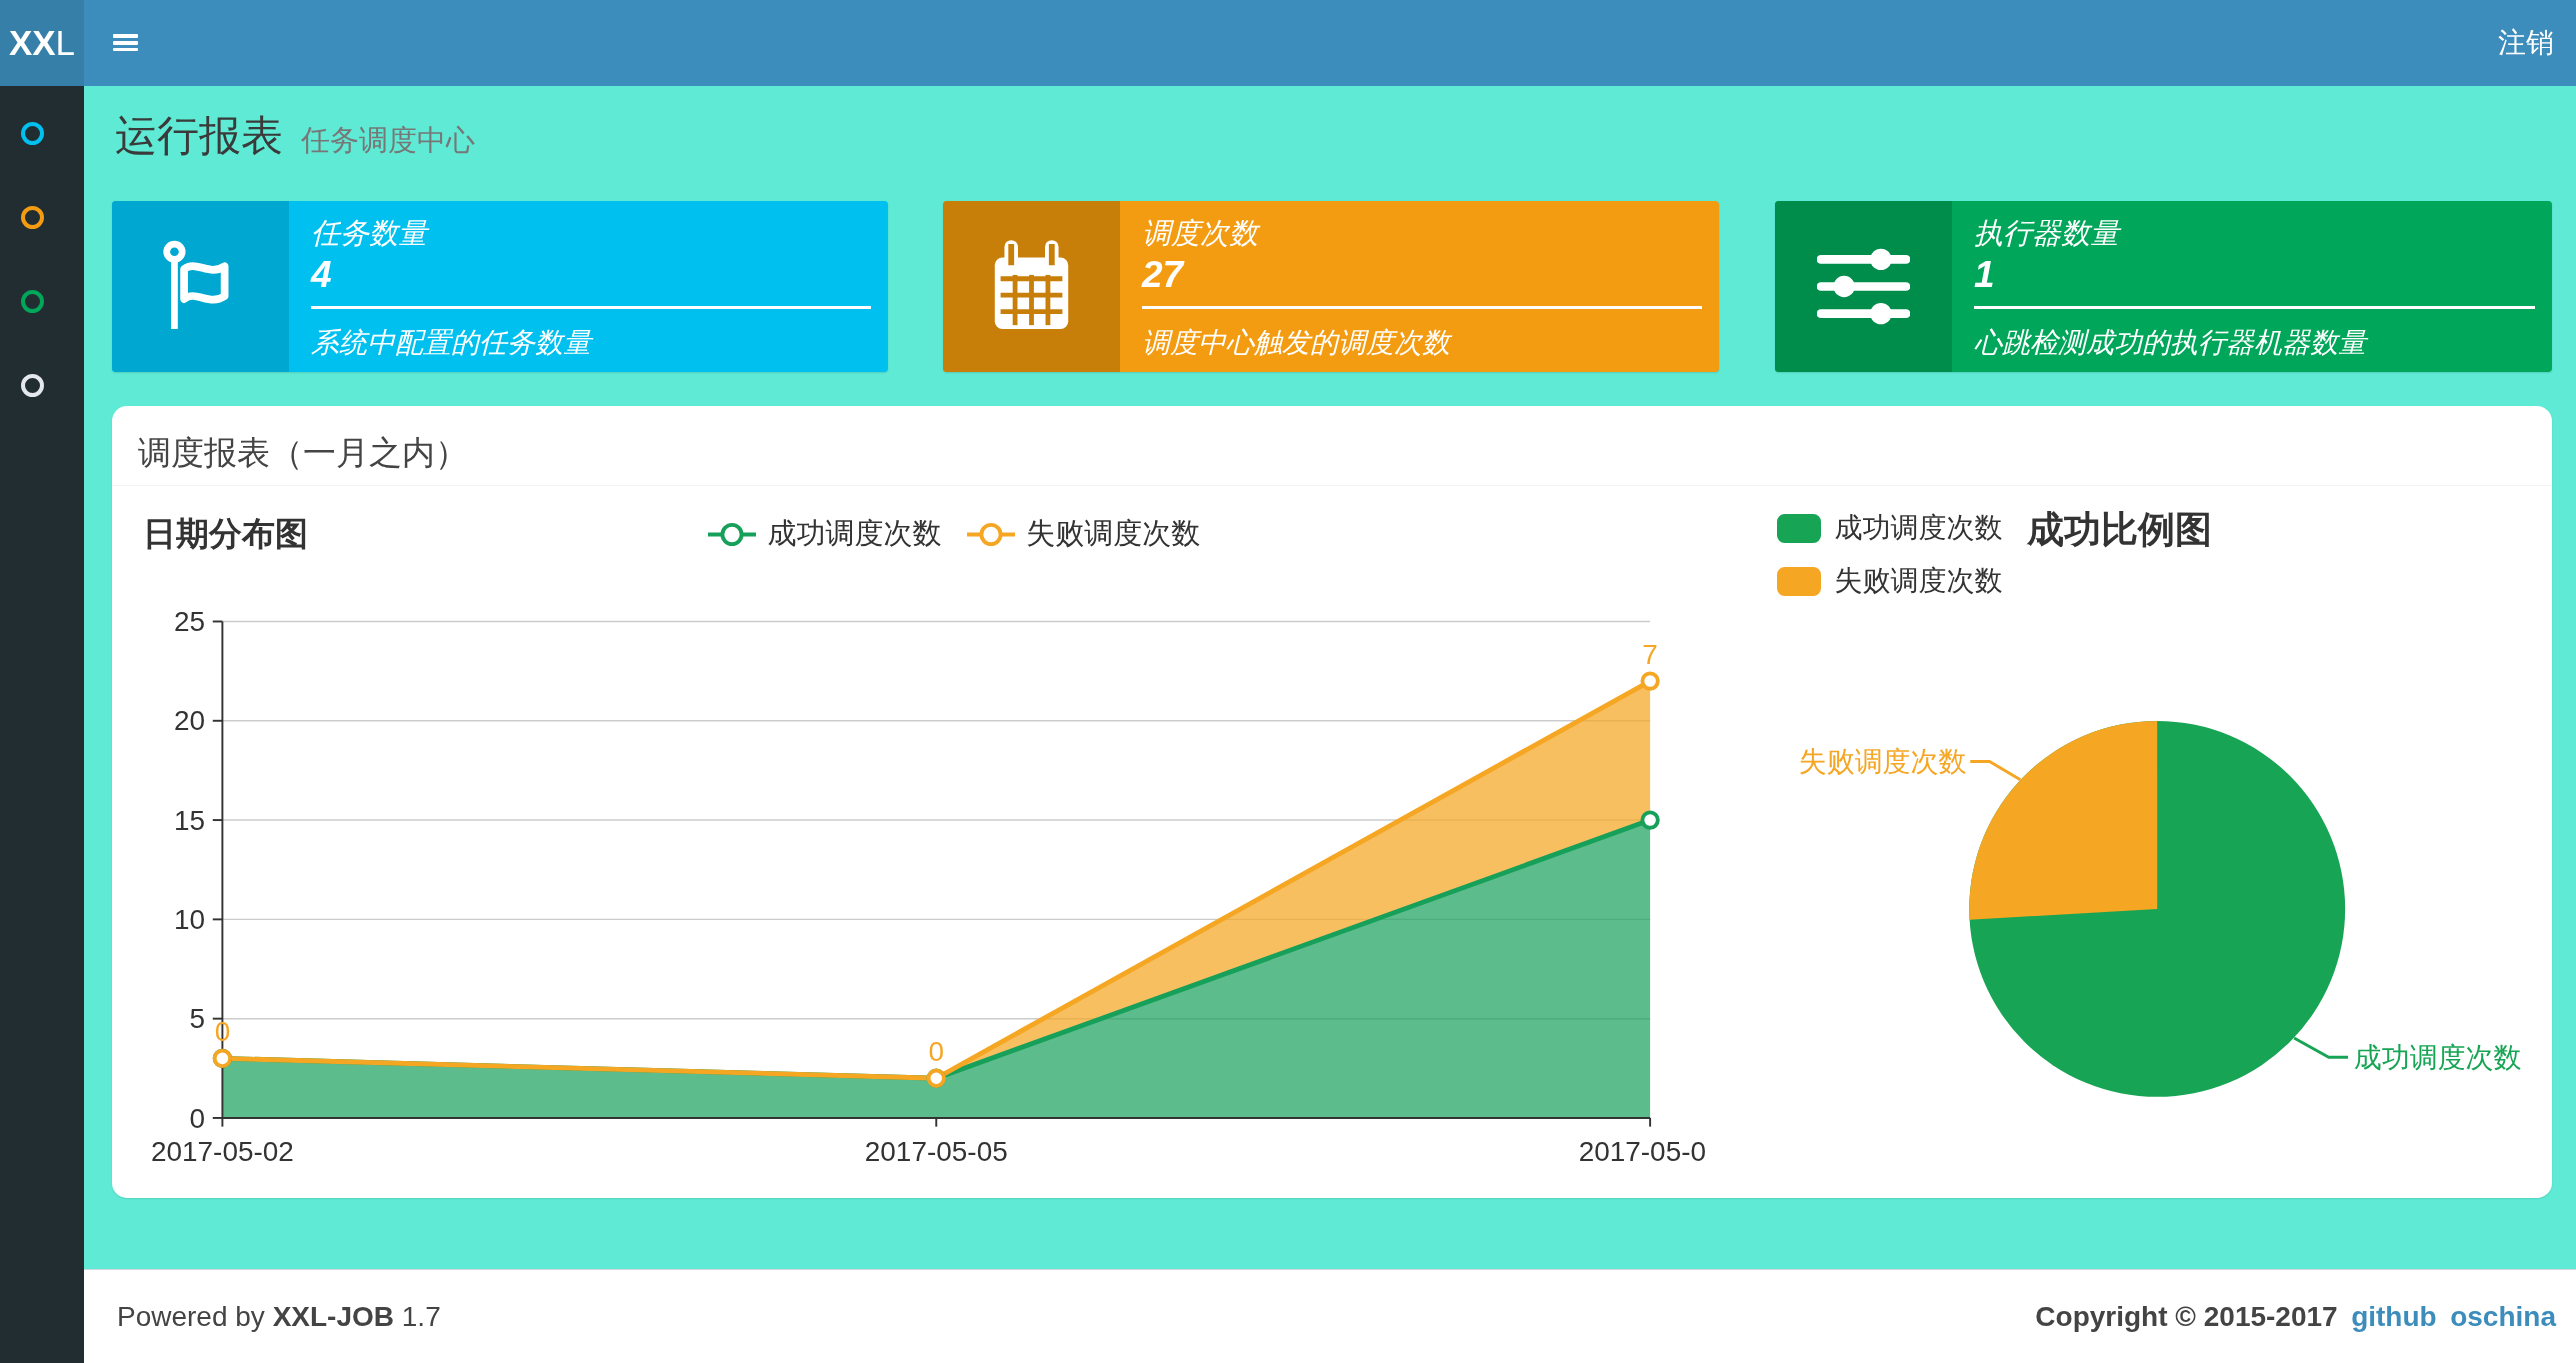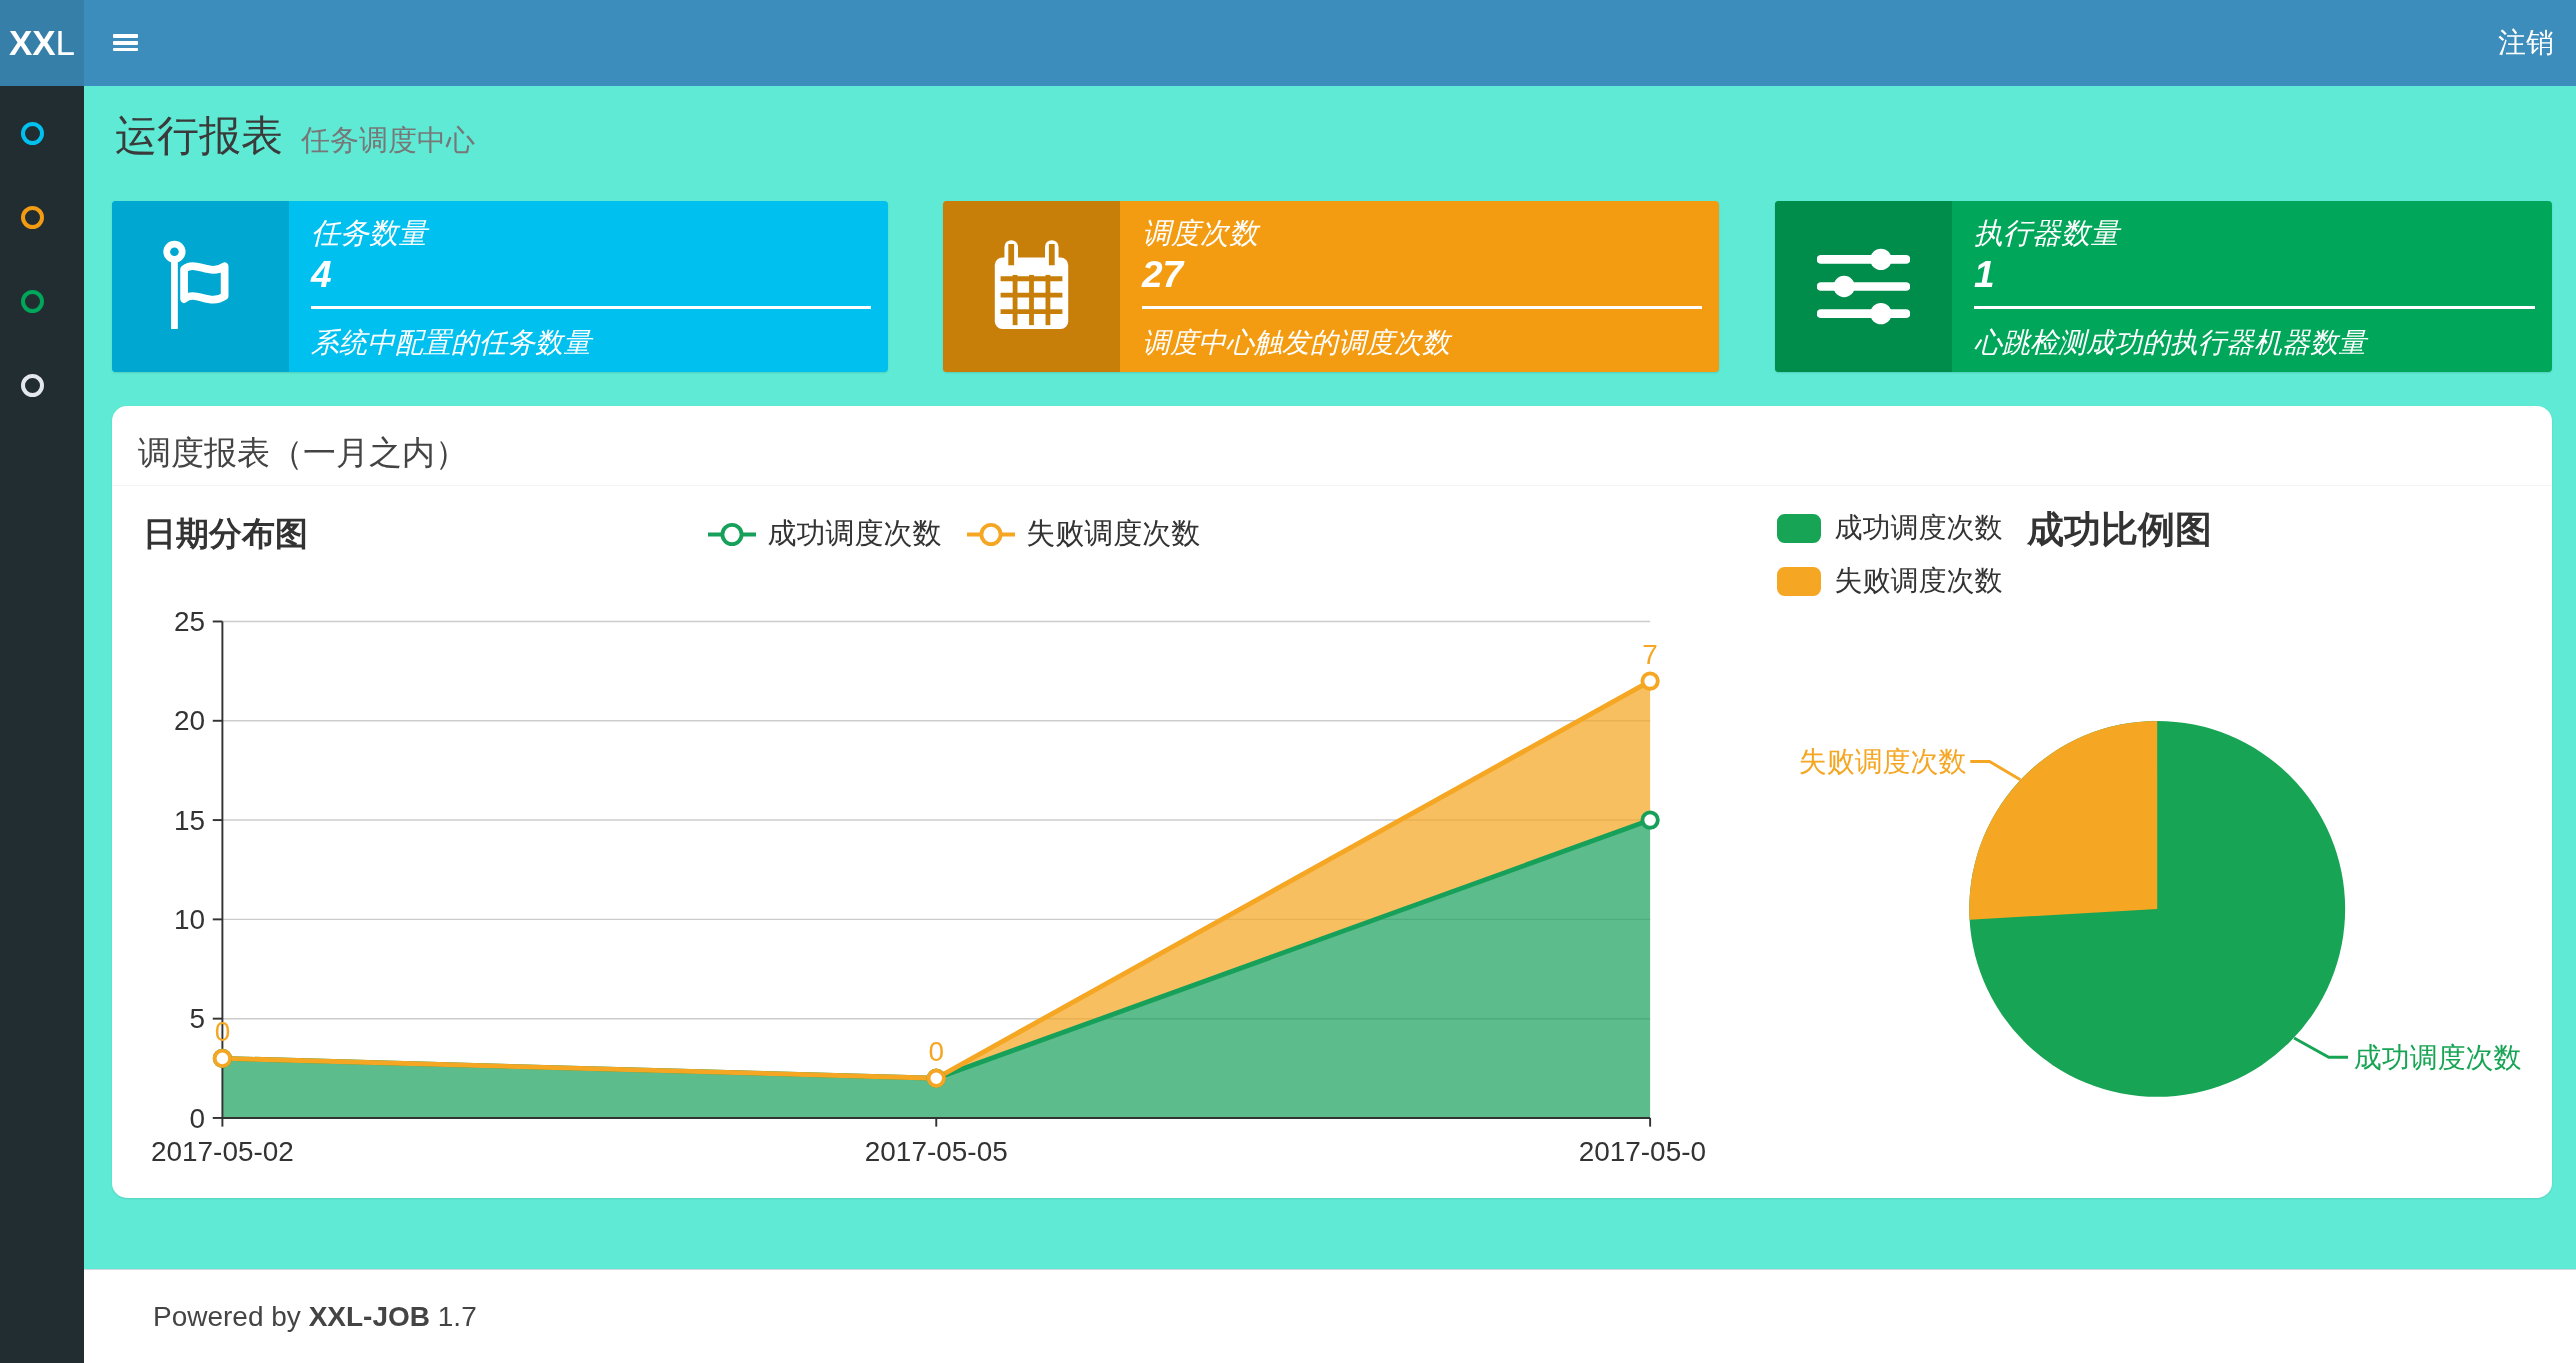--- a/index.html
+++ b/index.html
@@ -54,21 +54,21 @@
   .pie-legend{position:absolute;left:1665px;top:103px;}
   .pie-legend .row{display:flex;align-items:center;gap:13.5px;margin-bottom:15.4px;}
   .pie-legend .sw{width:44px;height:29px;border-radius:7.7px;}
   .pie-legend .sw.g{background:#17a454;}
   .pie-legend .sw.o{background:#f5a623;}
   .pie-legend .txt{font-size:28px;color:#333;}
   .chart-svg{position:absolute;}
   
   .footer{position:absolute;left:84px;top:1269px;width:2492px;height:94px;background:#fff;
           border-top:1px solid #d2d6de;font-size:28px;color:#444;}
-  .footer .left{position:absolute;left:33px;top:31px;margin-left:36px;}
+  .footer .left{position:absolute;left:33px;top:31px;}
   .footer .right{position:absolute;right:20px;top:31px;display:flex;gap:13.5px;align-items:baseline;}
   .footer a{color:#3c8dbc;font-weight:bold;text-decoration:none;cursor:pointer;}
   svg text{font-family:"Liberation Sans","DejaVu Sans",sans-serif;}
 </style>
 </head>
 <body>
 
 <div id="app">
 
   <div class="navbar">
@@ -258,16 +258,21 @@
       <text x="612" y="417" text-anchor="start" fill="#17a454" font-size="29">成功调度次数</text>
     </svg>
   </div>
 
   <div class="footer">
     <div class="left">
       <span>Powered by</span>
       <b>XXL-JOB</b>
       <span>1.7</span>
     </div>
+    <div class="right">
+      <b>Copyright © 2015-2017</b>
+      <a>github</a>
+      <a>oschina</a>
+    </div>
   </div>
 
 </div>
 
 
 </body></html>

